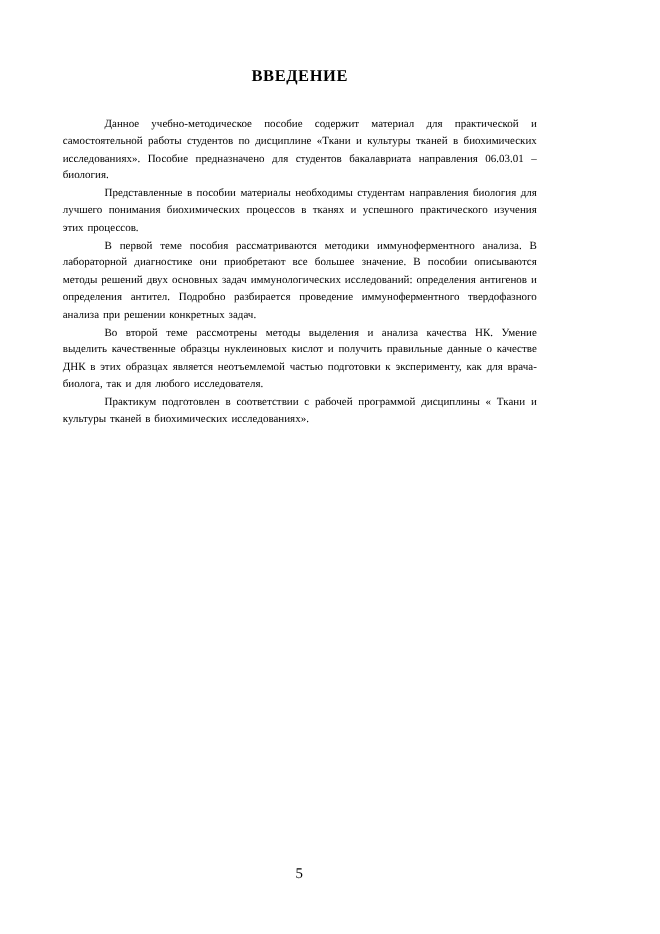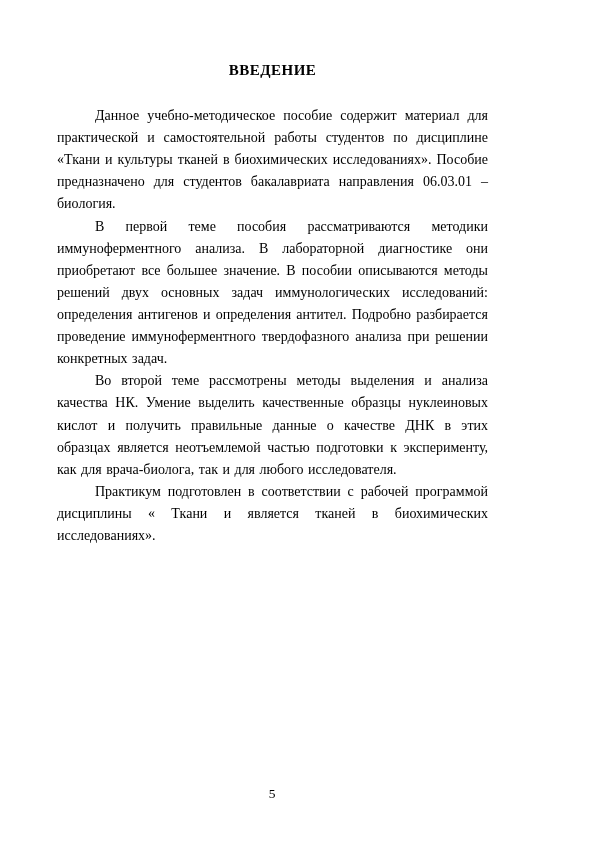--- a/index.html
+++ b/index.html
@@ -26,21 +26,21 @@
   }
   .doc-title {
     text-align: center;
     font-weight: bold;
     font-size: 15px;
     letter-spacing: 0.5px;
     margin: 0 0 26px 0;
   }
   .doc-paragraph {
     margin: 0;
-    font-size: 14px;
+    font-size: 10px;
     line-height: 1.58;
     text-align: justify;
     text-indent: 38px;
     word-spacing: 1px;
   }
   .page-number {
     position: absolute;
     left: 0;
     right: 0;
     top: 786px;
@@ -50,24 +50,25 @@
 </style>
 </head>
 <body>
 
 <div class="page">
   <div class="content">
     <h1 class="doc-title">ВВЕДЕНИЕ</h1>
 
     <p class="doc-paragraph">Данное учебно-методическое пособие содержит материал для практической и самостоятельной работы студентов по дисциплине «Ткани и культуры тканей в биохимических исследованиях». Пособие предназначено для студентов бакалавриата направления 06.03.01 – биология.</p>
 
+    <p class="doc-paragraph">Представленные в пособии материалы необходимы студентам направления биология для лучшего понимания биохимических процессов в тканях и успешного практического изучения этих процессов.</p>
 
     <p class="doc-paragraph">В первой теме пособия рассматриваются методики иммуноферментного анализа. В лабораторной диагностике они приобретают все большее значение. В пособии описываются методы решений двух основных задач иммунологических исследований: определения антигенов и определения антител. Подробно разбирается проведение иммуноферментного твердофазного анализа при решении конкретных задач.</p>
 
     <p class="doc-paragraph">Во второй теме рассмотрены методы выделения и анализа качества НК. Умение выделить качественные образцы нуклеиновых кислот и получить правильные данные о качестве ДНК в этих образцах является неотъемлемой частью подготовки к эксперименту, как для врача-биолога, так и для любого исследователя.</p>
 
 
 
-    <p class="doc-paragraph">Практикум подготовлен в соответствии с рабочей программой дисциплины « Ткани и является тканей в биохимических исследованиях».</p>
+    <p class="doc-paragraph">Практикум подготовлен в соответствии с рабочей программой дисциплины « Ткани и культуры тканей в биохимических исследованиях».</p>
   </div>
 
   <div class="page-number">5</div>
 </div>
 
 </body></html>

